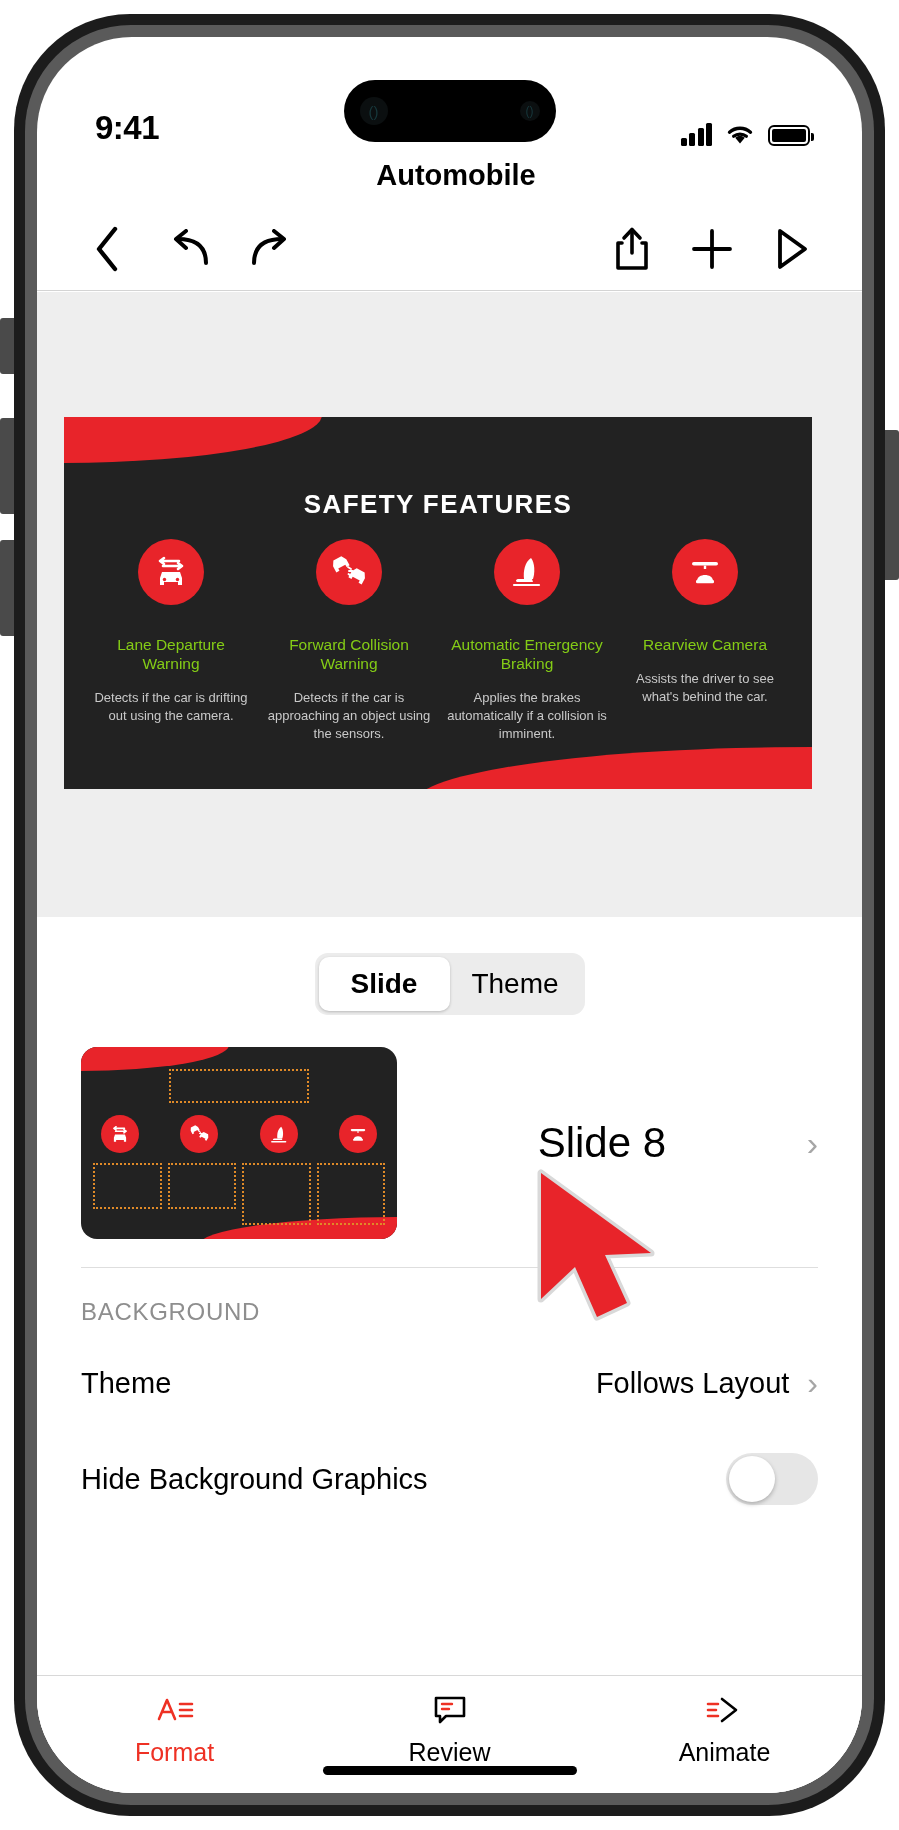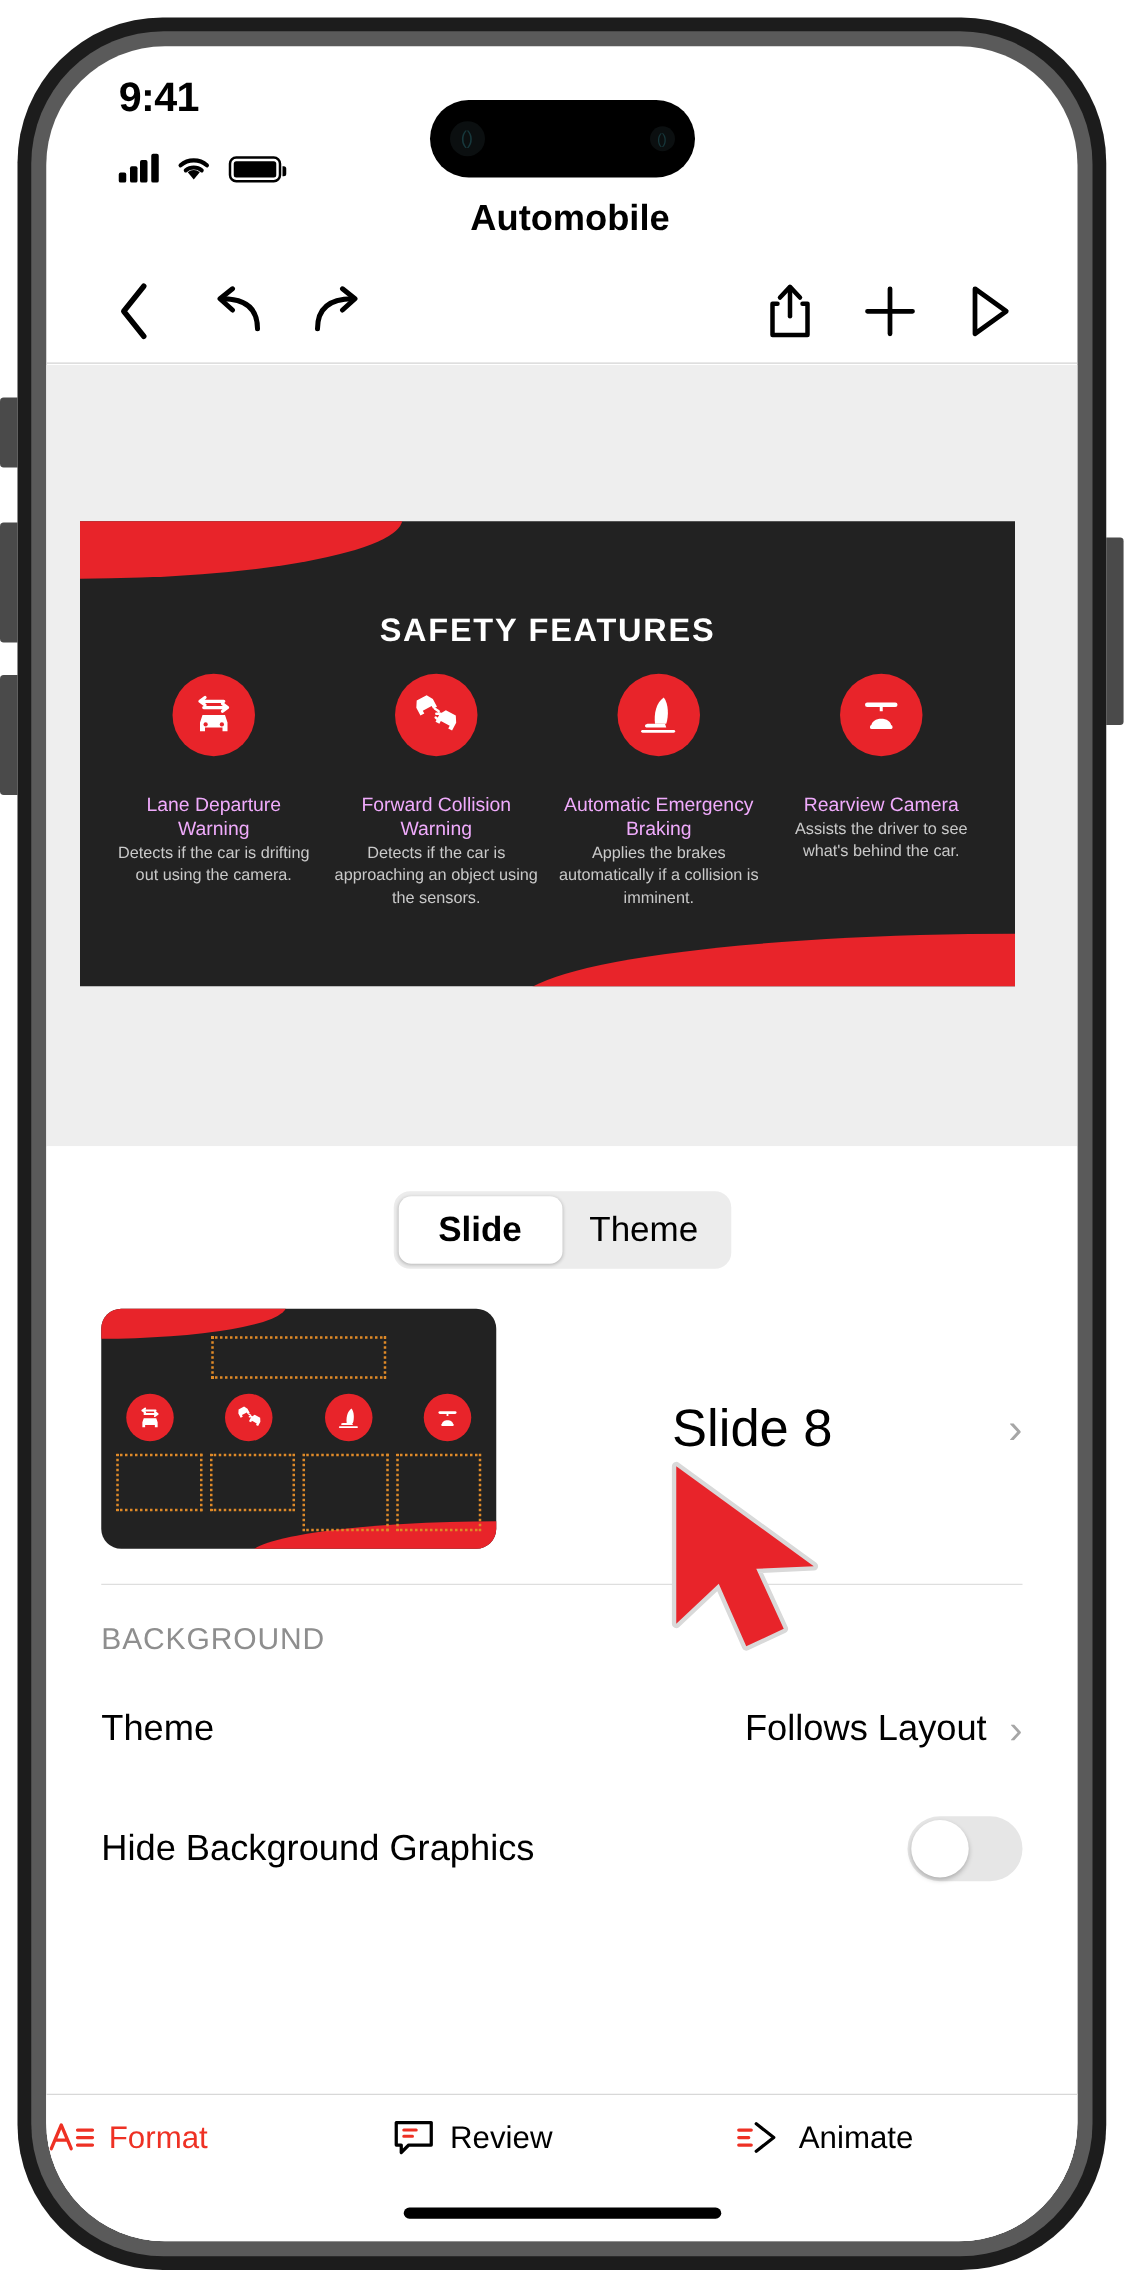--- a/index.html
+++ b/index.html
@@ -53,26 +53,25 @@
     position: relative;
     width: 100%; height: 100%;
     background: #ffffff;
     border-radius: 95px;
     overflow: hidden;
   }
 
   
   .status-bar {
     position: absolute;
-    top: 0; left: 0; right: 16px;
+    top: 0; left: 0; right: 0;
     height: 110px;
-    display: flex; align-items: flex-start;
+    display: flex; align-items: flex-end;
     justify-content: space-between;
     padding: 22px 52px 0 58px;
-    flex-direction: column;
   }
   .status-time {
     font-size: 33px; font-weight: bold;
     color: #000; letter-spacing: -0.5px;
   }
   .status-right {
     display: flex; align-items: center; gap: 12px;
   }
   .icon-cell { display: flex; align-items: flex-end; gap: 2.5px; height: 22px; }
   .icon-cell i { display: block; width: 6px; background: #000; border-radius: 1.5px; }
@@ -175,21 +174,22 @@
     position: absolute; top: 122px; left: 24px; right: 24px;
     display: flex; justify-content: space-between;
   }
   .feature { width: 166px; text-align: center; }
   .f-badge {
     width: 66px; height: 66px; border-radius: 50%;
     background: #e8242a; margin: 0 auto 30px;
     display: flex; align-items: center; justify-content: center;
   }
   .f-title {
-    color: #f0abfc; font-size: 15.5px; line-height: 1.23;
+    color: #84cc16; font-size: 15.5px; line-height: 1.23;
+    margin-bottom: 16px;
   }
   .f-desc {
     color: #c9c9c9; font-size: 13px; line-height: 1.38;
   }
 
   
   .panel {
     position: absolute;
     top: 880px; left: 0; right: 0; bottom: 0;
     background: #ffffff;
@@ -305,21 +305,21 @@
   .tabbar {
     position: absolute;
     left: 0; right: 0; bottom: 0;
     height: 118px;
     background: #fff;
     border-top: 1px solid #d8d8d8;
     display: flex; align-items: flex-start;
     padding-top: 16px;
   }
   .tab {
-    flex: 1; display: flex; flex-direction: row;
+    flex: 1; display: flex; flex-direction: column;
     align-items: center; gap: 10px;
     cursor: pointer;
   }
   .tab-label { font-size: 25px; color: #000; }
   .tab.active .tab-label { color: #ee3124; }
   .tab-ico { height: 36px; display: flex; align-items: center; }
 
   .home-ind {
     position: absolute;
     left: 50%; transform: translateX(-50%);

